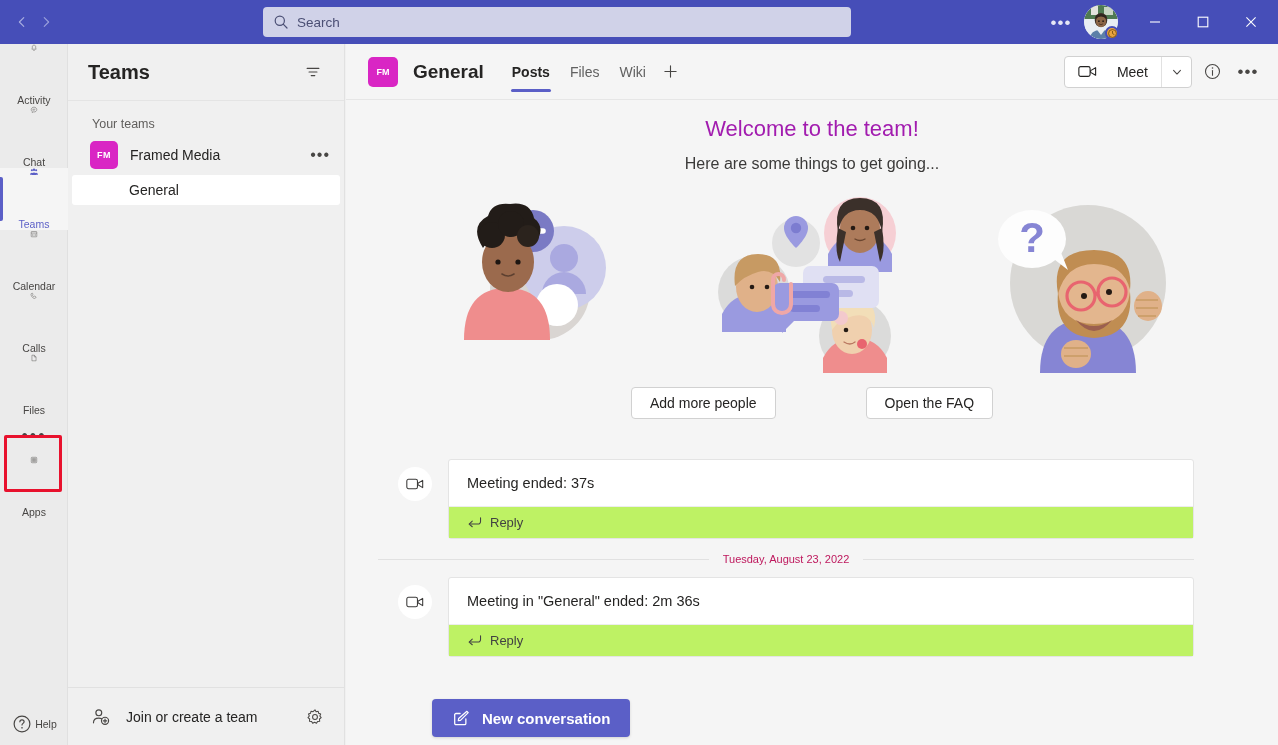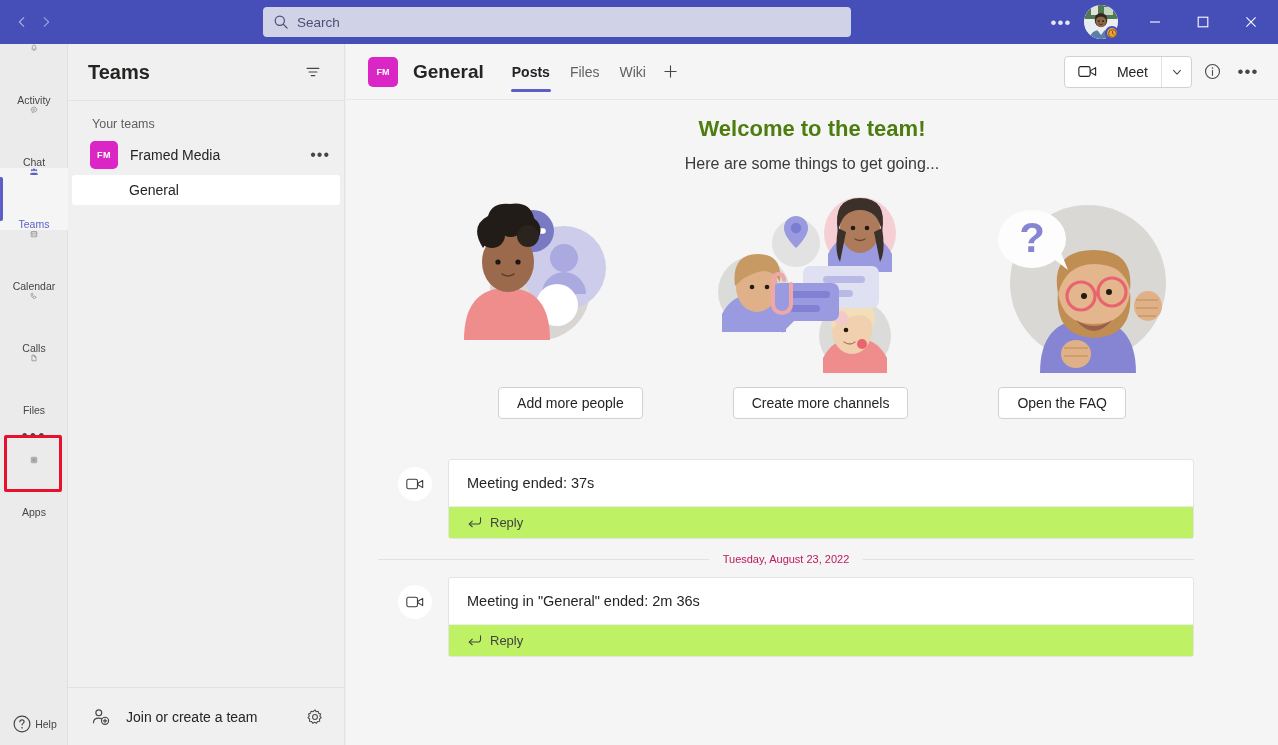--- a/index.html
+++ b/index.html
@@ -150,21 +150,21 @@
   .meet-caret {
     width: 30px; display: flex; align-items: center; justify-content: center;
     border-left: 1px solid #e1e1e1; cursor: pointer; color: #484644;
   }
   .icon-btn { width: 32px; height: 32px; display: flex; align-items: center; justify-content: center; cursor: pointer; color: #484644; }
   .dots-btn { font-size: 17px; letter-spacing: 1px; line-height: 1; }
 
   .scroll-area { flex: 1; overflow: hidden; position: relative; }
 
   .welcome { text-align: center; padding-top: 16px; }
-  .welcome-title { font-size: 22px; font-weight: bold; color: #4d7c0f; }
+  .welcome-title { font-size: 22px; font-weight: normal; color: #a21caf; }
   .welcome-sub { font-size: 16px; color: #3b3a39; margin-top: 13px; }
 
   .illos { display: flex; justify-content: center; gap: 36px; margin-top: 12px; }
   .illo { width: 240px; height: 190px; display: flex; align-items: center; justify-content: center; }
 
   .cta-row { display: flex; justify-content: center; gap: 90px; margin-top: 12px; }
   .cta-btn {
     height: 32px; padding: 0 18px; background: #ffffff; border: 1px solid #d1d1d1;
     border-radius: 4px; font-size: 14px; color: #252423; cursor: pointer;
     display: flex; align-items: center; justify-content: center;
@@ -554,21 +554,20 @@
 
             <path d="M44 22 a34 29 0 1 1 0 58 a34 29 0 1 1 0 -58z" fill="#fdfdfd"></path>
             <path d="M62 68 l18 14 l-8 -20z" fill="#fdfdfd"></path>
             <text x="44" y="64" text-anchor="middle" font-family="Liberation Sans, sans-serif" font-size="42" font-weight="bold" fill="#8685d4">?</text>
           </svg>
         </div>
       </div>
 
       <div class="cta-row">
         <button class="cta-btn">Add more people</button>
-        <button class="cta-btn">Create more channels</button>
         <button class="cta-btn">Open the FAQ</button>
       </div>
 
       <div class="msg-block">
         <div class="msg-avatar">
           <svg width="18" height="14" viewBox="0 0 22 16" fill="none">
             <rect x="1" y="2.3" width="13" height="11.4" rx="2.1" stroke="#3b3a39" stroke-width="1.3"></rect>
             <path d="M14.6 7 L20.4 3.6 V12.4 L14.6 9z" stroke="#3b3a39" stroke-width="1.3" stroke-linejoin="round" fill="none"></path>
           </svg>
         </div>
@@ -602,16 +601,26 @@
           <div class="msg-reply">
             <svg width="15" height="13" viewBox="0 0 16 14" fill="none">
               <path d="M14.5 2 V6 a2.6 2.6 0 0 1 -2.6 2.6 H2.6" stroke="#424242" stroke-width="1.15" stroke-linecap="round"></path>
               <path d="M5.6 5.5 L2.2 8.7 L5.6 11.6" stroke="#424242" stroke-width="1.15" fill="none" stroke-linecap="round" stroke-linejoin="round"></path>
             </svg>
             <span class="reply-label">Reply</span>
           </div>
         </div>
       </div>
 
+      <div class="new-conv-wrap">
+        <button class="new-conv">
+          <svg width="18" height="18" viewBox="0 0 20 20" fill="none">
+            <path d="M3 6.4 V16 a1.4 1.4 0 0 0 1.4 1.4 H14 a1.4 1.4 0 0 0 1.4 -1.4 V11" stroke="#ffffff" stroke-width="1.4" stroke-linecap="round"></path>
+            <path d="M3 6.4 a1.4 1.4 0 0 1 1.4 -1.4 H9" stroke="#ffffff" stroke-width="1.4" stroke-linecap="round"></path>
+            <path d="M16.6 2.6 L18 4 L9.4 12.6 L7 13 L7.4 10.6z" stroke="#ffffff" stroke-width="1.4" stroke-linejoin="round" fill="none"></path>
+          </svg>
+          <span>New conversation</span>
+        </button>
+      </div>
 
     </div>
   </div>
 </div>
 
 </body></html>

